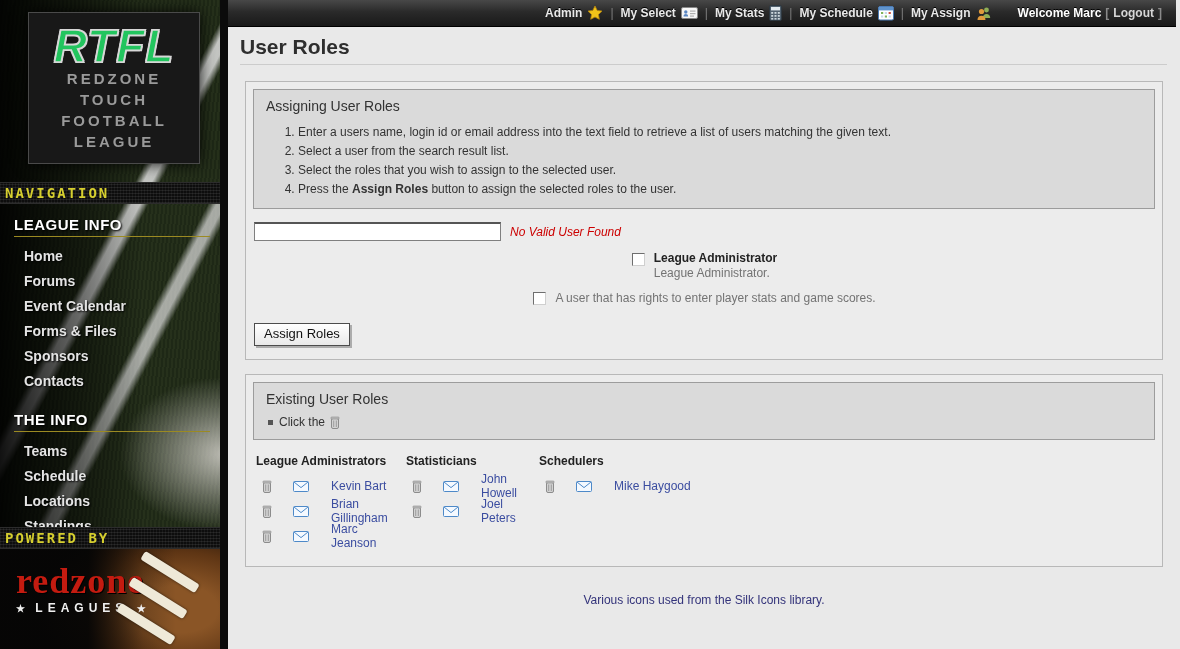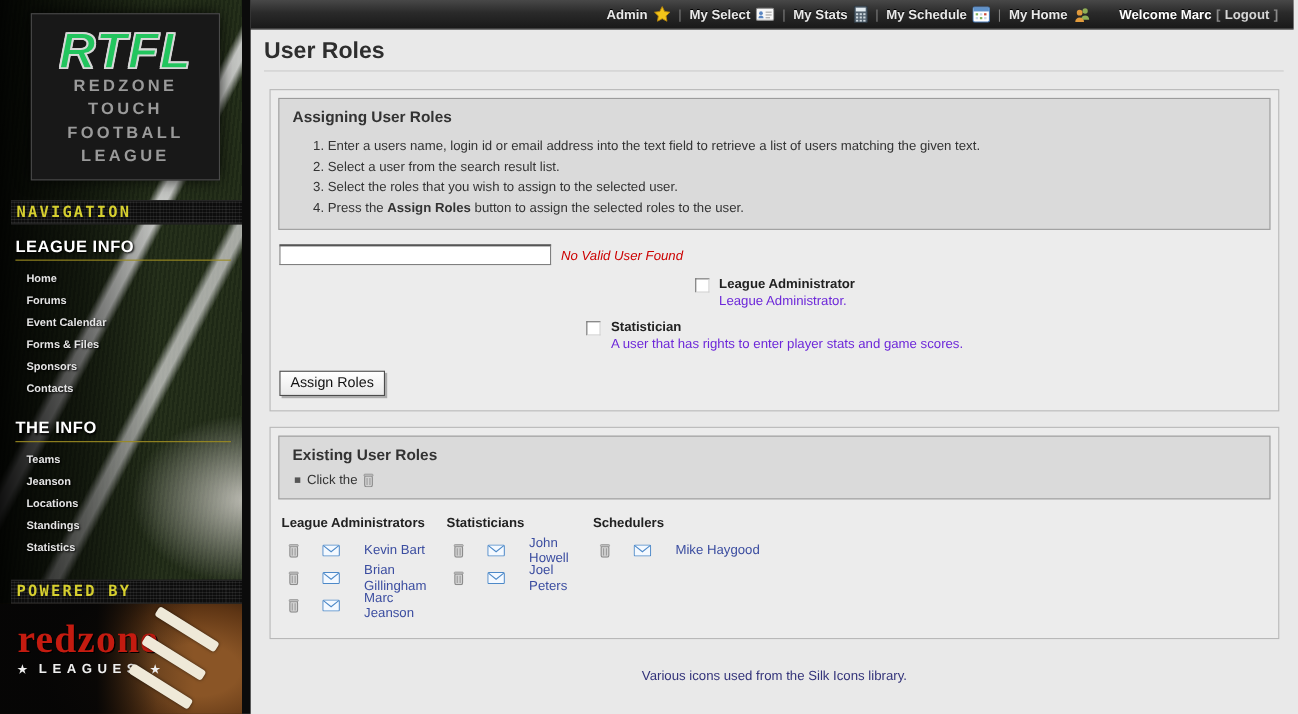--- a/index.html
+++ b/index.html
@@ -26,32 +26,32 @@
   .logo-acronym { font-size:46px; font-weight:bold; font-style:italic; color:#22c55e; line-height:44px;
     letter-spacing:1px; -webkit-text-stroke:1.5px #d8d8d8;
     text-shadow:1px 1px 0 #cfcfcf, -1px -1px 0 #cfcfcf, 1px -1px 0 #cfcfcf, -1px 1px 0 #cfcfcf; }
   .logo-line { font-size:15px; font-weight:bold; color:#9a9a9a; letter-spacing:3px; line-height:21px; }
 
   .matrix-bar { position:absolute; left:0; width:220px; height:22px;
     background:#0d0d0d;
     background-image:repeating-linear-gradient(0deg, rgba(255,255,255,0.08) 0 1px, transparent 1px 3px),
                      repeating-linear-gradient(90deg, rgba(255,255,255,0.05) 0 1px, transparent 1px 3px);
     border-top:1px solid #2c2c2c; border-bottom:1px solid #2c2c2c;
-    display:flex; align-items:center; padding-left:5px;margin-left:10px; }
+    display:flex; align-items:center; padding-left:5px; }
   .matrix-text { font-family:"DejaVu Sans Mono", monospace; font-weight:bold; font-size:14px;
     color:#d6cf2f; letter-spacing:2px; }
   .bar-navigation { top:182px; }
   .bar-powered { top:527px; }
 
   .side-menu { position:absolute; left:0; top:204px; width:220px; padding:12px 0 0 14px; }
   .menu-header { font-size:15px; font-weight:bold; color:#ffffff; letter-spacing:0.5px;
     border-bottom:1px solid #9b8a22; padding-bottom:3px; width:196px; margin-bottom:6px;
     text-shadow:1px 1px 2px #000; }
   .menu-items { margin-bottom:18px; }
-  .menu-item { font-size:10px; font-weight:bold; color:#e4e4e4; padding:4.5px 0 4.5px 10px;
+  .menu-item { font-size:14px; font-weight:bold; color:#e4e4e4; padding:4.5px 0 4.5px 10px;
     cursor:pointer; text-shadow:1px 1px 2px #000; }
 
   .side-bottom { position:absolute; left:0; top:549px; width:220px; height:100px;
     background-color:#140a04;
     background-image:
       linear-gradient(to right, rgba(5,5,5,0.95) 0 40%, rgba(5,5,5,0.2) 65%, rgba(5,5,5,0) 80%),
       radial-gradient(ellipse 150px 95px at 82% 60%, #8a5526 25%, #5e3514 60%, #1c1008 95%);
     padding:14px 0 0 16px; }
   .lace { position:absolute; background:#efe9d8; border-radius:3px; box-shadow:0 0 3px rgba(0,0,0,0.6); }
   .lace1 { width:64px; height:10px; right:18px; top:18px; transform:rotate(32deg); }
@@ -75,34 +75,34 @@
   .top-logout { color:#d6d6d6; font-size:12px; font-weight:bold; cursor:pointer; }
   .top-icon { display:inline-flex; }
 
   
   .content { position:absolute; left:228px; top:27px; width:952px; height:622px; background:#e9e9e9; }
   .page-title { font-size:21px; font-weight:bold; color:#2e2e2e; margin:8px 0 5px 12px; }
   .title-rule { border-bottom:1px solid #cccccc; margin:0 13px 16px 12px; }
 
   .section { border:1px solid #b8b8b8; background:#ececec; margin:0 17px 14px 17px; padding:7px; }
   .inner-head { border:1px solid #9c9c9c; background:#dadada; padding:8px 12px 10px 12px; }
-  .inner-title { font-size:14px; font-weight:bold; color:#333; margin-bottom:8px; }
+  .inner-title { font-size:14px; font-weight:normal; color:#333; margin-bottom:8px; }
   .instructions { margin-left:32px; }
   .instructions li { font-size:12px; color:#333; padding:2.5px 0; }
 
   .search-row { display:flex; align-items:center; margin:13px 0 2px 1px; }
   .user-search { width:247px; height:19px; border:1px solid #7f7f7f; border-top:2px solid #555;
     background:#fff; font-size:12px; padding:0 4px; font-family:"Liberation Sans", sans-serif; }
   .error-msg { color:#cc0000; font-style:italic; font-size:12px; margin-left:9px; }
 
   .role-row { display:flex; margin:10px 0 0 1px;justify-content:center; }
   .cb { width:13px; height:13px; background:#fff; border:1px solid;
     border-color:#6e6e6e #cfcfcf #cfcfcf #6e6e6e; margin:2px 9px 0 0; flex:none; cursor:pointer; }
   .role-name { font-size:12px; font-weight:bold; color:#222; }
-  .role-desc { font-size:12px; color:#6d28d9; margin-top:1px; }
+  .role-desc { font-size:12px; color:#737373; margin-top:1px; }
 
   .assign-btn { display:inline-block; margin:18px 0 6px 1px; padding:2px 9px 4px 9px;
     font-size:13px; color:#111; font-family:"Liberation Sans", sans-serif;
     background:linear-gradient(#ffffff, #e9e9e9); border:1px solid #4c4c4c;
     box-shadow:2px 2px 0 rgba(120,120,120,0.55); cursor:pointer; }
 
   .note-row { display:flex; align-items:center; font-size:12px; color:#333; }
   .bullet-sq { width:5px; height:5px; background:#555; margin:0 6px 0 2px; flex:none; }
   .note-icon { margin:0 5px; display:inline-flex; }
 
@@ -145,21 +145,21 @@
         <div class="menu-item">Home</div>
         <div class="menu-item">Forums</div>
         <div class="menu-item">Event Calendar</div>
         <div class="menu-item">Forms &amp; Files</div>
         <div class="menu-item">Sponsors</div>
         <div class="menu-item">Contacts</div>
       </div>
       <div class="menu-header">THE INFO</div>
       <div class="menu-items">
         <div class="menu-item">Teams</div>
-        <div class="menu-item">Jeanson</div>
+        <div class="menu-item">Schedule</div>
         <div class="menu-item">Locations</div>
         <div class="menu-item">Standings</div>
         <div class="menu-item">Statistics</div>
       </div>
     </div>
 
     <div class="matrix-bar bar-powered">
       <span class="matrix-text">POWERED BY</span>
     </div>
 
@@ -236,21 +236,21 @@
               <rect x="3" y="10.5" width="2.2" height="2" fill="#c9d8ea"></rect>
               <rect x="6.8" y="10.5" width="2.2" height="2" fill="#7fb35b"></rect>
               <rect x="10.6" y="10.5" width="2.2" height="2" fill="#c9d8ea"></rect>
             </g>
           </svg>
       </span>
     </a>
     <span class="top-sep">|</span>
 
     <a class="top-item">
-      <span class="top-label">My Home</span>
+      <span class="top-label">My Assign</span>
       <span class="top-icon">
         <svg width="16" height="16" viewBox="0 0 16 16">
             <circle cx="10.5" cy="5" r="2.4" fill="#8fae56"></circle>
             <path d="M6.8 13c0-2.6 1.6-3.9 3.7-3.9s3.7 1.3 3.7 3.9z" fill="#8fae56"></path>
             <circle cx="5.5" cy="6.5" r="2.6" fill="#e09a3c"></circle>
             <path d="M1.5 15c0-2.8 1.8-4.2 4-4.2s4 1.4 4 4.2z" fill="#e09a3c"></path>
           </svg>
       </span>
     </a>
 
@@ -285,21 +285,20 @@
         <span class="cb"></span>
         <div>
           <div class="role-name">League Administrator</div>
           <div class="role-desc">League Administrator.</div>
         </div>
       </div>
 
       <div class="role-row">
         <span class="cb"></span>
         <div>
-          <div class="role-name">Statistician</div>
           <div class="role-desc">A user that has rights to enter player stats and game scores.</div>
         </div>
       </div>
 
 
       <button class="assign-btn">Assign Roles</button>
     </div>
 
     <div class="section">
       <div class="inner-head">

